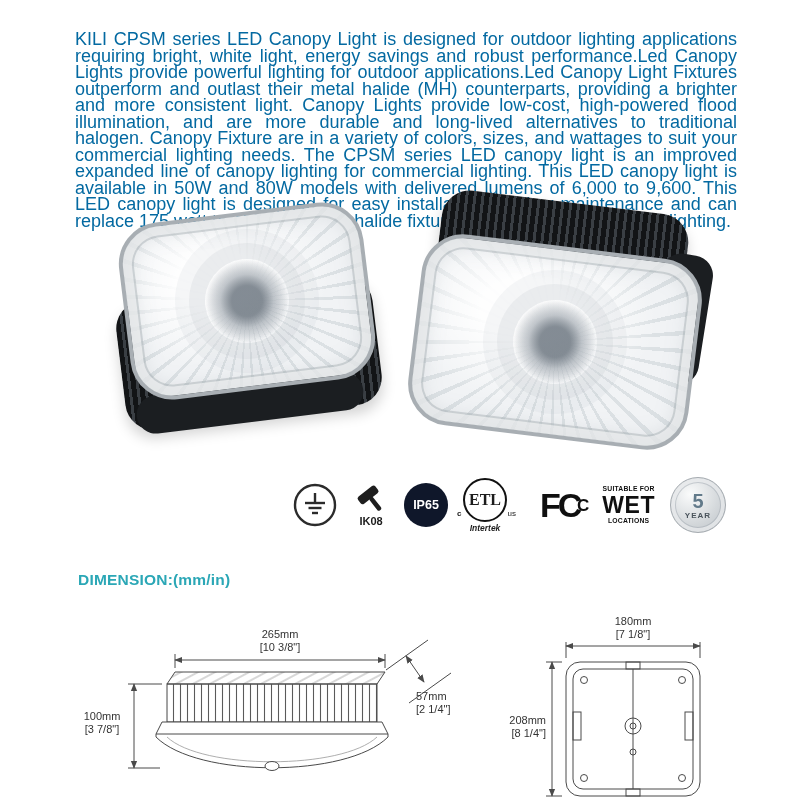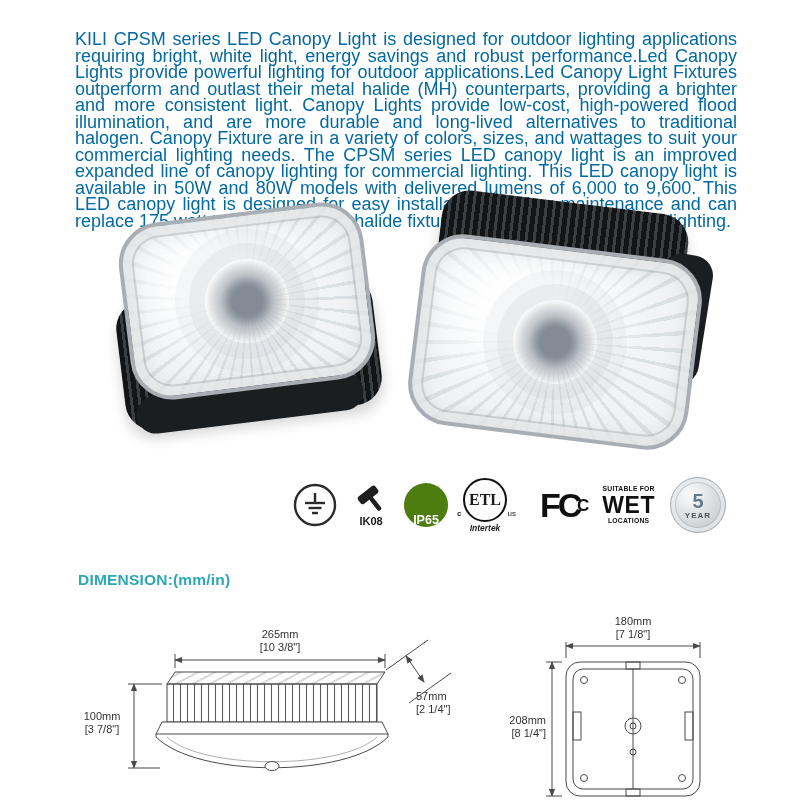--- a/index.html
+++ b/index.html
@@ -37,22 +37,22 @@
   .fixture-right { left:408px; top:188px; width:300px; height:260px; }
   .fixture-right .fx-body { left:30px; top:14px; width:248px; height:105px; transform:rotate(7deg); }
   .fixture-right .fx-cap  { left:246px; top:66px; width:52px; height:130px; transform:rotate(9deg); }
   .fixture-right .lens    { left:6px; top:58px; width:282px; height:192px; transform:rotate(7deg); }
 
   
   .certs { position:absolute; left:292px; top:470px; width:465px; height:70px;
            display:flex; align-items:center; gap:15px; }
   .cert { display:flex; flex-direction:column; align-items:center; justify-content:center; color:#1c1c1c; }
   .ik-label { font-size:11px; font-weight:bold; margin-top:1px; }
-  .ip65 { width:44px; height:44px; border-radius:50%; background:#4d7c0f; color:#fff;
-          font-size:12.5px; font-weight:bold; display:flex; align-items:center; justify-content:flex-end; }
+  .ip65 { width:44px; height:44px; border-radius:50%; background:#0f172a; color:#fff;
+          font-size:12.5px; font-weight:bold; display:flex; align-items:center; justify-content:center; }
   .etl-circle { width:44px; height:44px; border:2.5px solid #111; border-radius:50%;
                 position:relative; display:flex; align-items:center; justify-content:center; }
   .etl-text { font-family:"Liberation Serif", serif; font-weight:bold; font-size:16px; }
   .etl-c  { position:absolute; left:-8px; bottom:2px; font-size:8px; font-weight:bold; }
   .etl-us { position:absolute; right:-11px; bottom:2px; font-size:8px; font-weight:normal; }
   .etl-brand { font-size:8.5px; font-weight:bold; margin-top:1px;font-style:italic; }
   .fcc { position:relative; padding-right:8px; }
   .fcc-main { font-size:34px; font-weight:bold; letter-spacing:-3px; color:#0f0f0f; line-height:1;margin-left:18px; }
   .fcc-inner { position:absolute; right:-2px; top:50%; transform:translateY(-46%);
                font-size:17px; font-weight:bold; color:#0f0f0f; }

